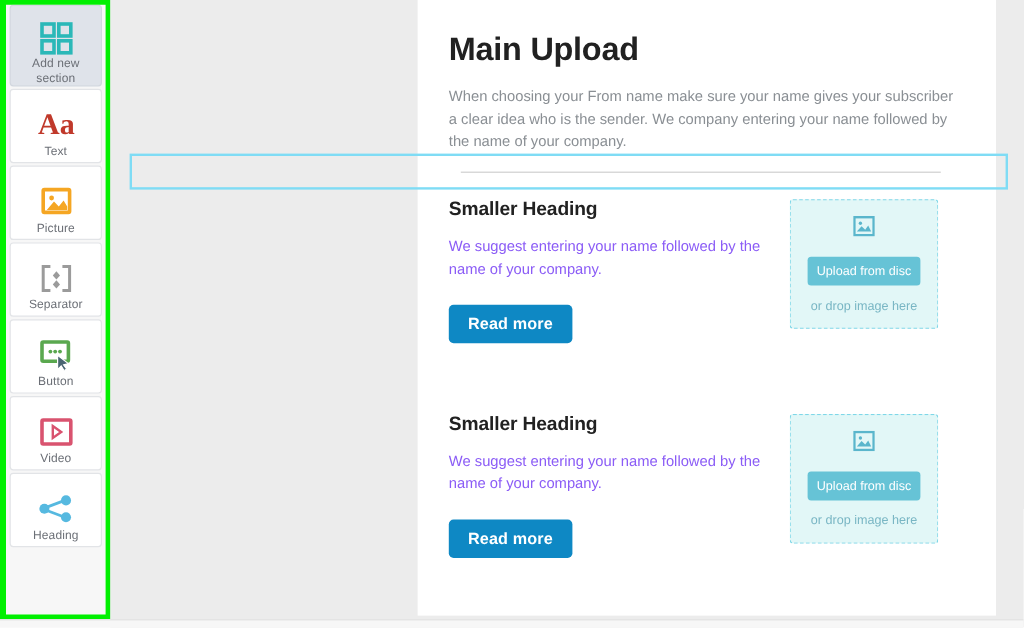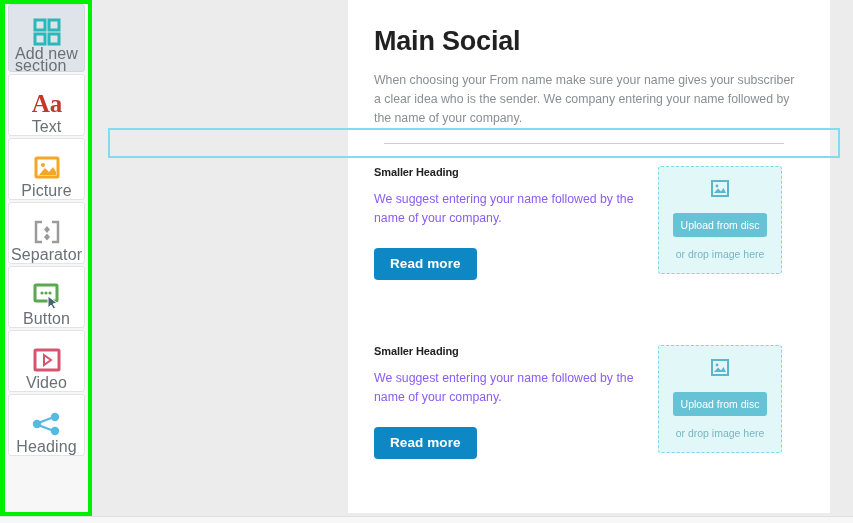--- a/index.html
+++ b/index.html
@@ -51,22 +51,23 @@
 
   .side-ico {
     height: 30px;
     display: flex;
     align-items: center;
     justify-content: center;
     margin-bottom: 2px;
     margin-top: 12px;
   }
   .side-label {
-    font-size: 16px;
+    font-size: 10px;
     color: #6b6f76;
+    text-align: center;
     line-height: 11.5px;
     letter-spacing: .1px;
   }
 
   
   #workspace {
     position: absolute;
     left: 92px;
     top: 0;
     right: 0;
@@ -127,21 +128,21 @@
     width: 482px;
     display: flex;
   }
   #row-1 { top: 166px; }
   #row-2 { top: 345px; }
 
   .row-left { width: 310px; padding-left: 26px; }
   .row-right { width: 172px; }
 
   .small-heading {
-    font-size: 11px;
+    font-size: 16px;
     font-weight: bold;
     color: #212121;
     letter-spacing: -0.1px;
   }
   .row-paragraph {
     font-size: 12.3px;
     line-height: 19px;
     color: #8b5cf6;
     padding-top: 12px;
     width: 282px;
@@ -291,21 +292,21 @@
     </div>
 
 
   </div>
 
   <div id="workspace">
 
     <div id="canvas">
 
       <div class="block">
-        <div id="main-heading">Main Social</div>
+        <div id="main-heading">Main Upload</div>
         <div id="main-paragraph">When choosing your From name make sure your name gives your subscriber a clear idea who is the sender. We company entering your name followed by the name of your company.</div>
       </div>
 
       <div class="content-row" id="row-1">
         <div class="row-left">
           <div class="small-heading">Smaller Heading</div>
           <div class="row-paragraph">We suggest entering your name followed by the name of your company.</div>
           <button class="read-more">Read more</button>
         </div>
         <div class="row-right">

